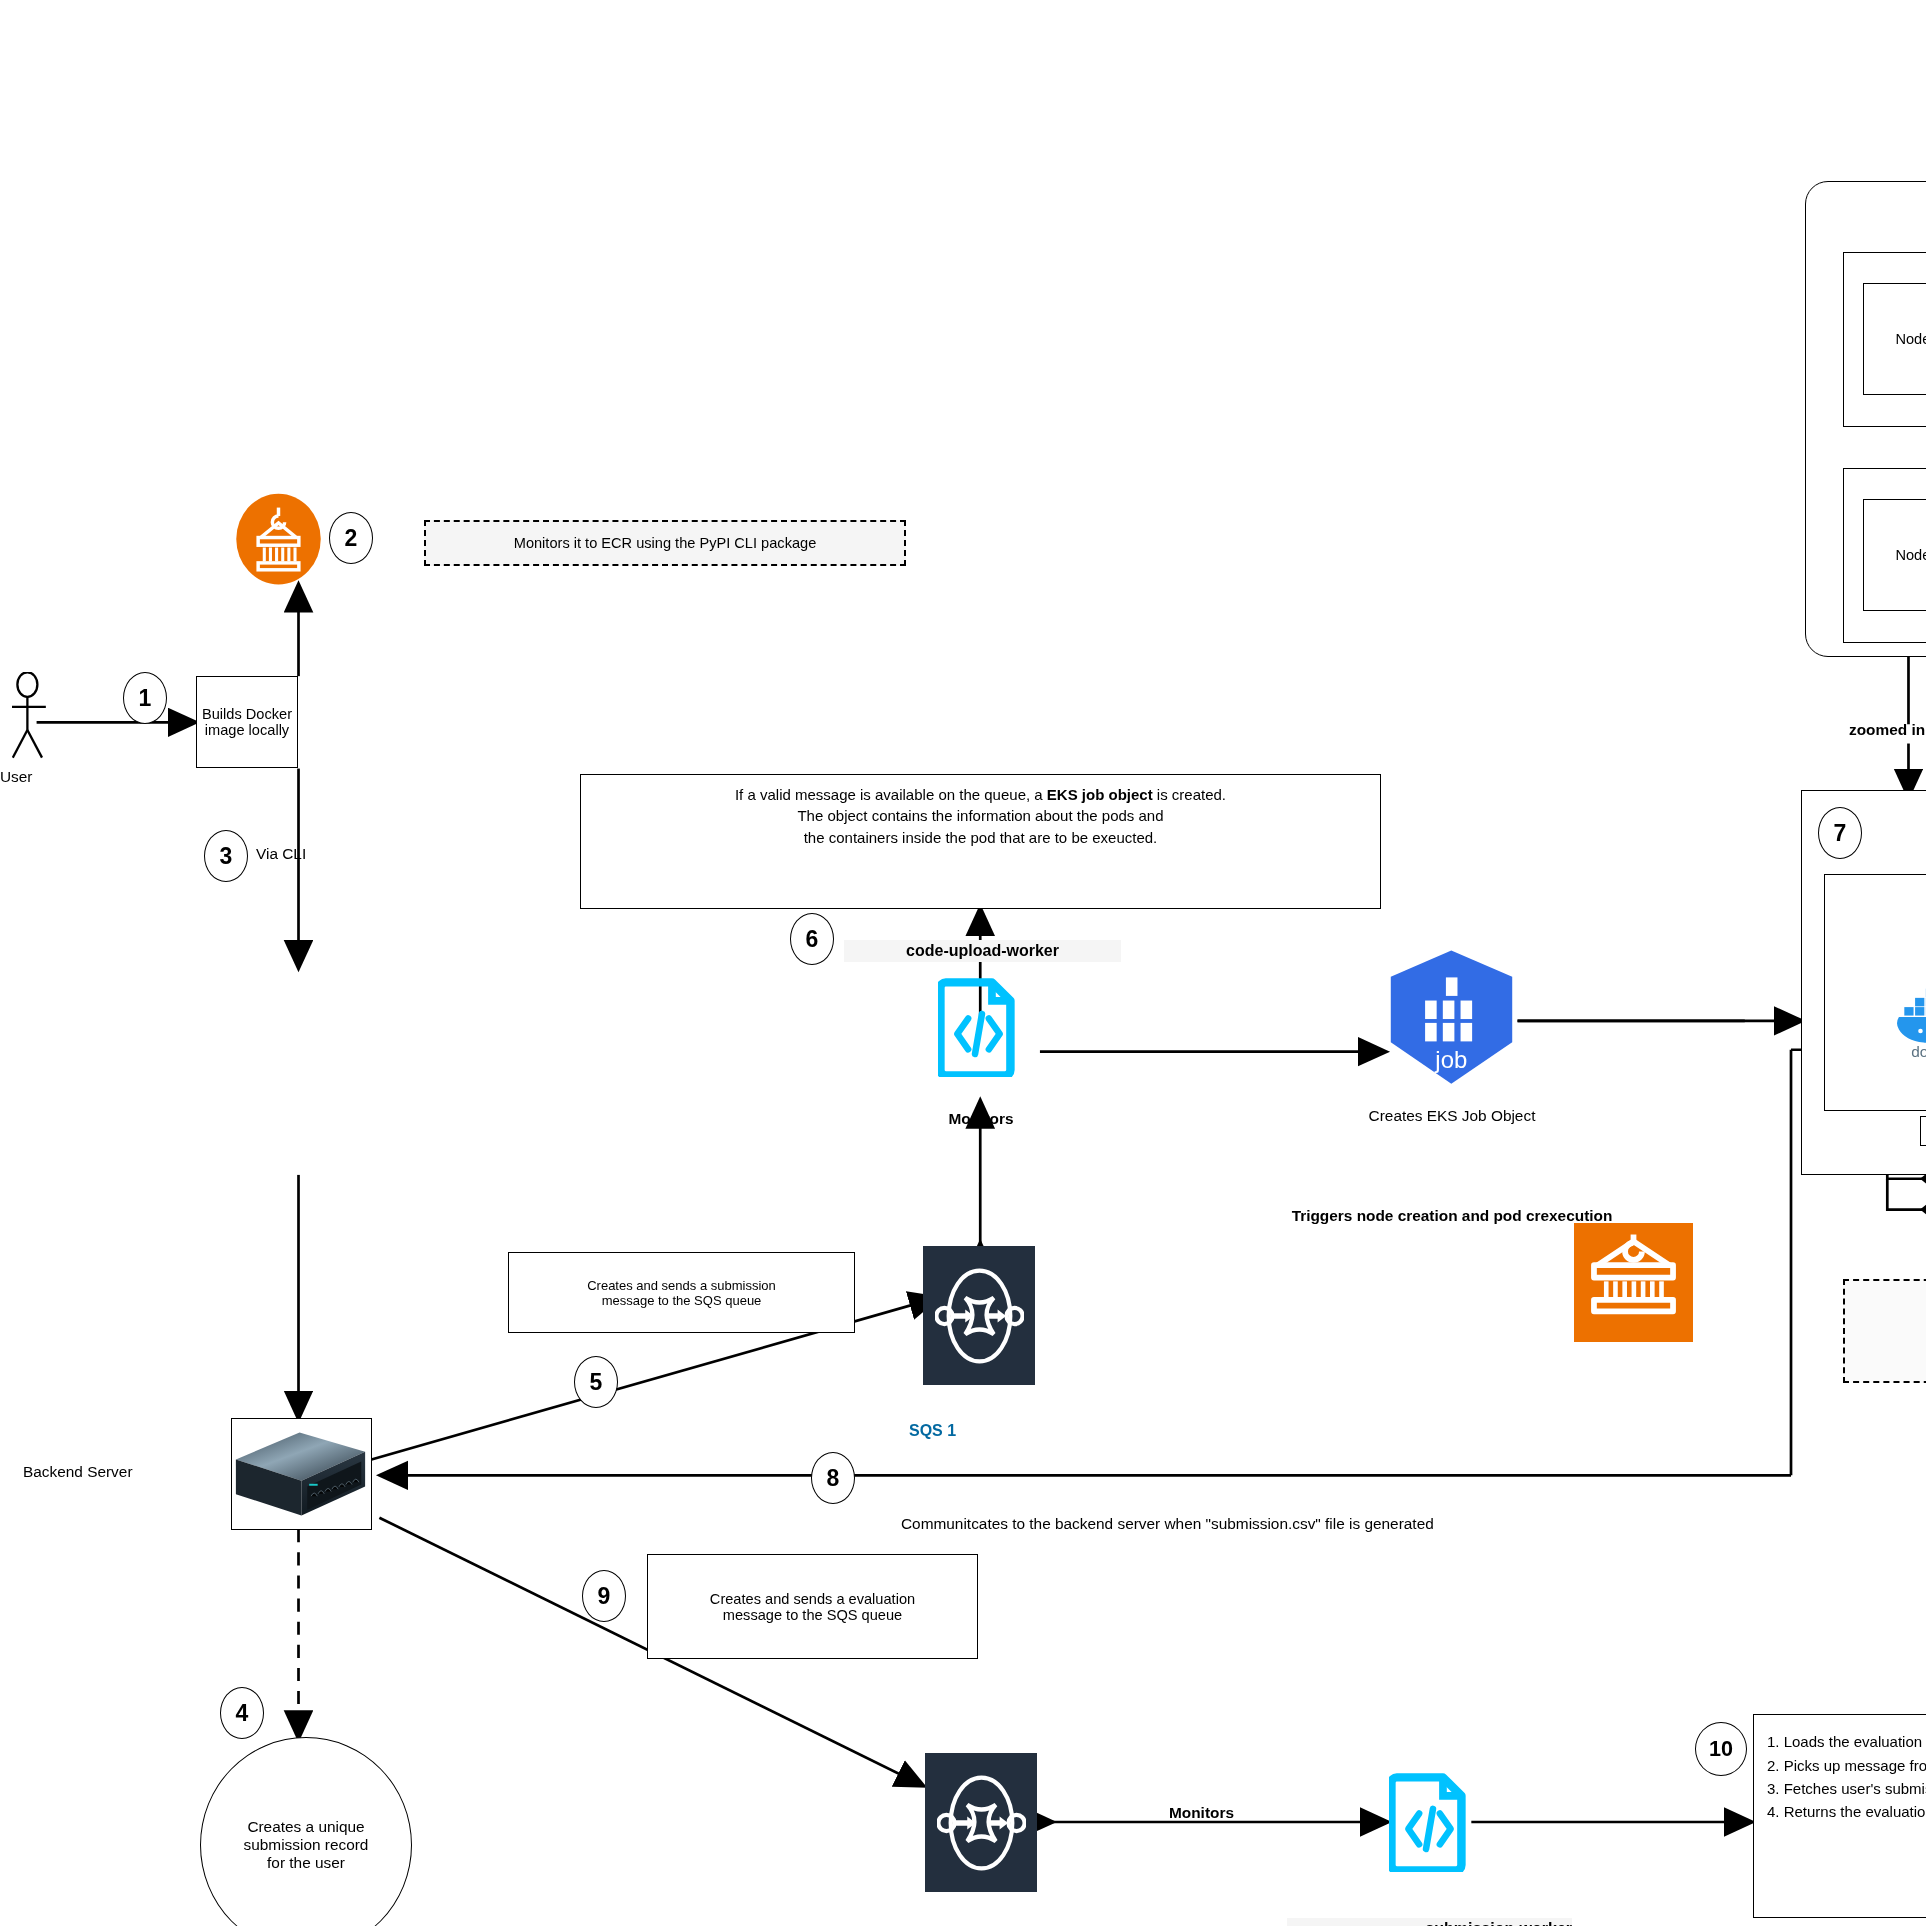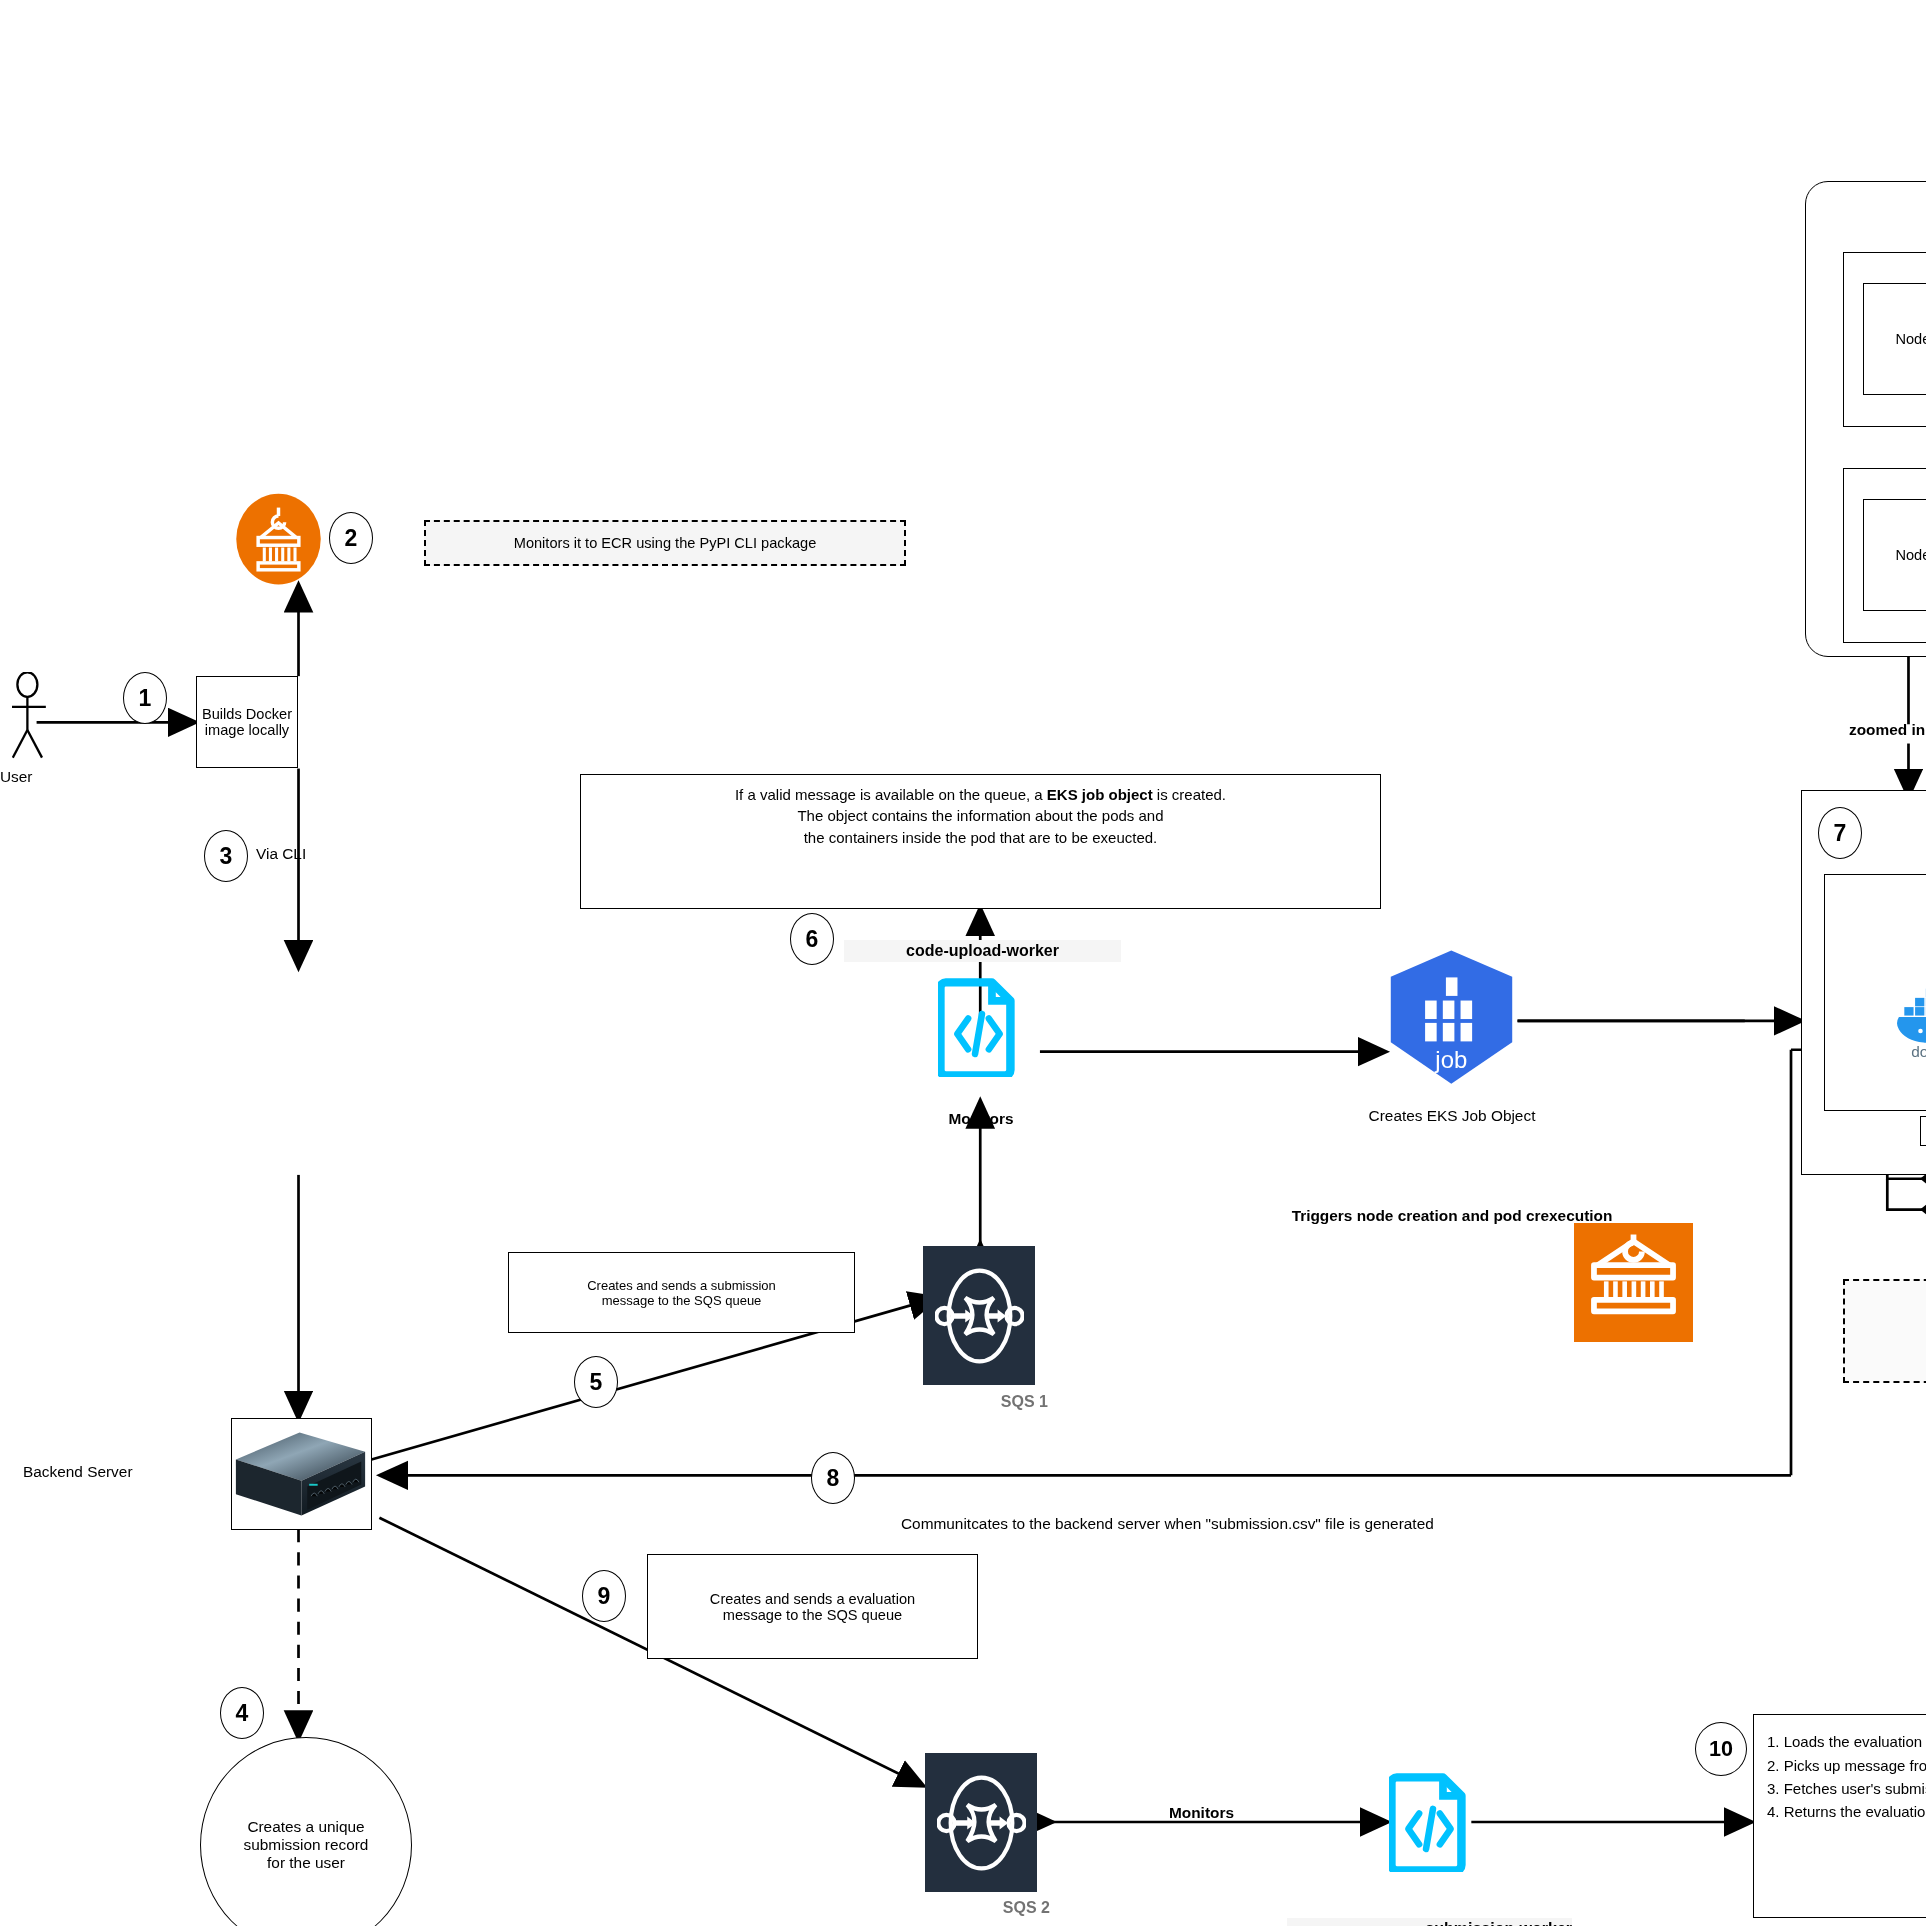--- a/index.html
+++ b/index.html
@@ -9,21 +9,21 @@
   .node{position:absolute;box-sizing:border-box;}
   .txt{position:absolute;box-sizing:border-box;color:#000;line-height:1.35;}
   .ctr{display:flex;align-items:center;justify-content:center;text-align:center;}
   .dash{border:2.3px dashed #000;background:#fafafa;}
   .bold{font-weight:bold;}
   .numcirc{position:absolute;border:1.9px solid #000;border-radius:50%;background:#fff;
            display:flex;align-items:center;justify-content:center;font-weight:bold;color:#000;}
   .ellipse{position:absolute;border:1.9px solid #000;border-radius:50%;background:#fff;
            display:flex;align-items:center;justify-content:center;text-align:center;}
   .sqs{position:absolute;background:#232f3e;display:flex;align-items:center;justify-content:center;}
-  .sqslbl{position:absolute;text-align:right;font-weight:bold;color:#737373;}
+  .sqslbl{position:absolute;text-align:left;font-weight:bold;color:#0369a1;margin-top:29px;}
   .worker{position:absolute;display:flex;align-items:center;justify-content:center;}
   .rounded{position:absolute;border:1.9px solid #000;border-radius:23px;background:#fff;box-sizing:border-box;}
   .plainbx{position:absolute;border:1.9px solid #000;background:#fff;box-sizing:border-box;}
   .hl{background:#f5f5f5;}
 </style>
 </head>
 <body>
 
 <div id="stage">
 

